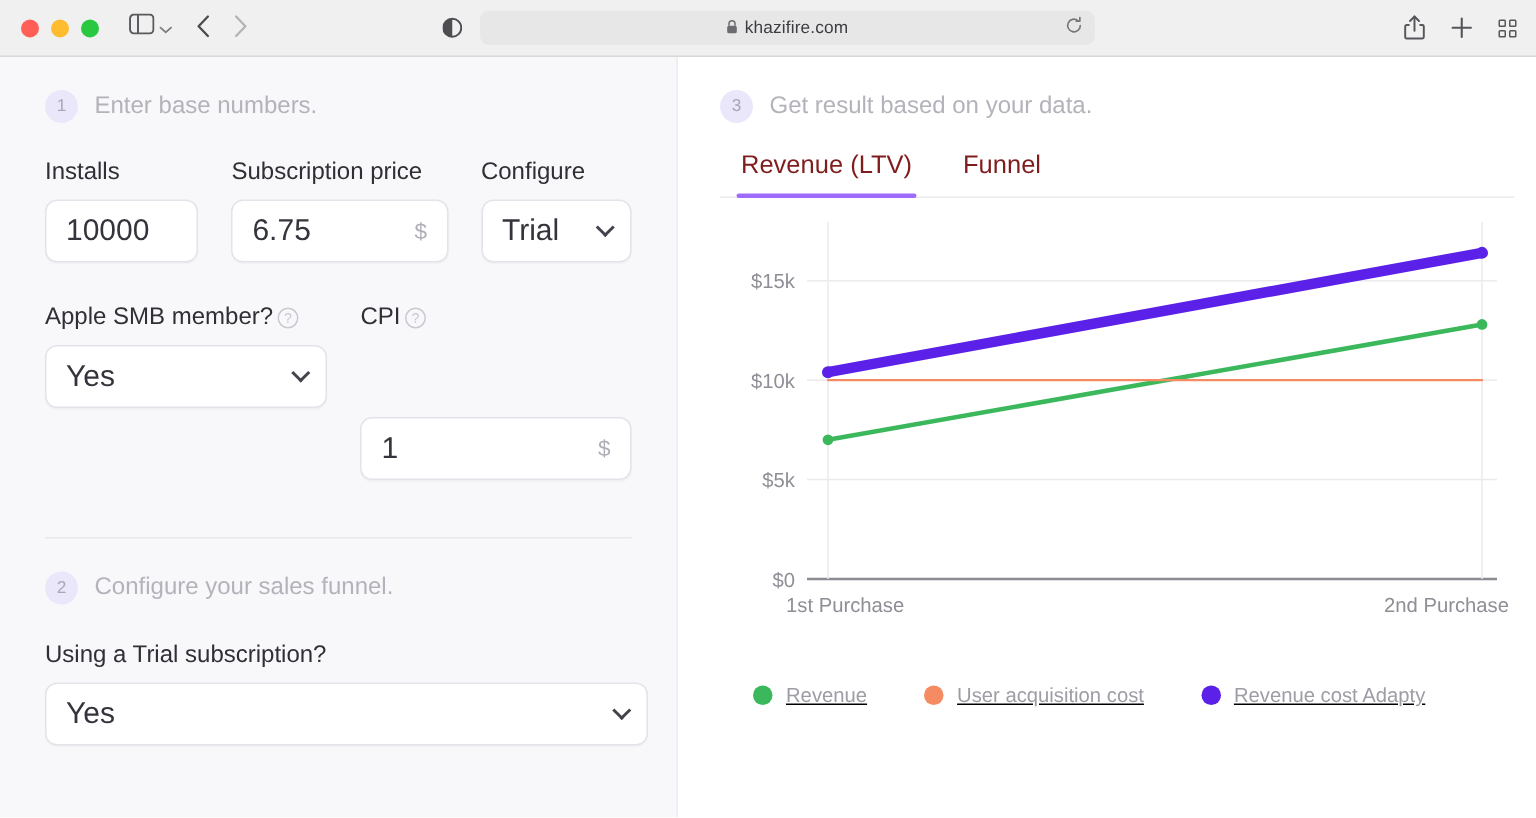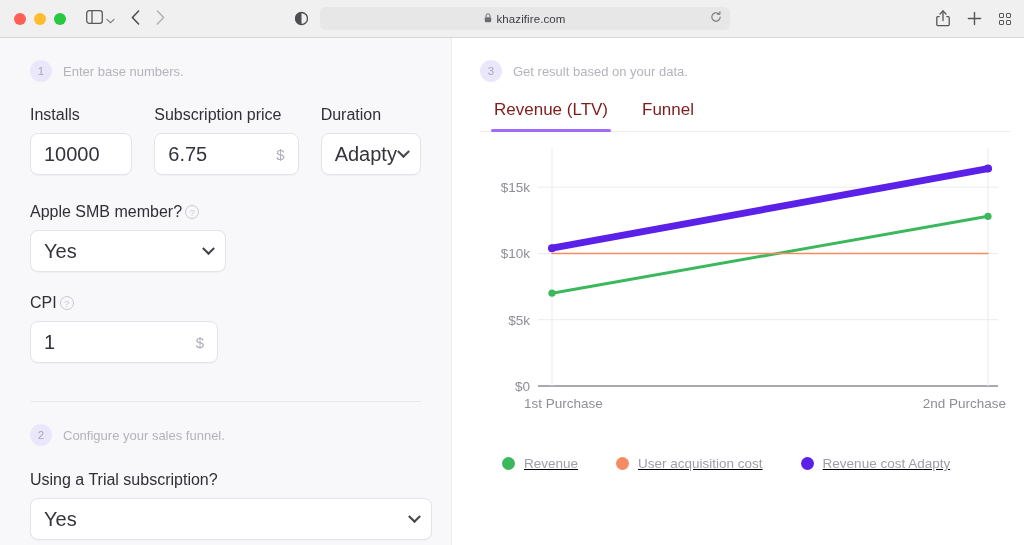--- a/index.html
+++ b/index.html
@@ -67,21 +67,21 @@
     padding: 0 30px;
     position: relative;
   }
   .step-row { display:flex; align-items:center; gap: 11px; }
   .step-badge {
     width: 22px; height:22px; border-radius:50%;
     background:#ebe7fa; color:#a9a6b8;
     font-size: 11.5px; display:flex; align-items:center; justify-content:center;
     flex: none;
   }
-  .step-text { font-size: 13px; color:#b3b3bb; }
+  .step-text { font-size: 16px; color:#b3b3bb; }
 
   .field-row { display:flex; gap: 22px; text-align: center; }
   .field { display:flex; flex-direction:column; }
   .field-label {
     font-size: 16px; color:#2f2f36; margin-bottom: 9px;
     display:flex; align-items:center; gap: 3px; white-space:nowrap;
   }
   .help-icon {
     width: 14px; height:14px; border-radius:50%;
     border:1.1px solid #c9c9d2; color:#c9c9d2;
@@ -227,40 +227,40 @@
           </div>
         </div>
         <div class="field" style="width:151px;">
           <span class="field-label">Subscription price</span>
           <div class="input-box">
             <span class="val">6.75</span>
             <span class="suffix">$</span>
           </div>
         </div>
         <div class="field" style="width:105px;">
-          <span class="field-label">Duration</span>
-          <div class="input-box">
-            <span class="val">Adapty</span>
+          <span class="field-label">Configure</span>
+          <div class="input-box">
+            <span class="val">Trial</span>
             <span class="chev"></span>
           </div>
         </div>
       </div>
 
-      <div class="field-row" style="margin-top:28px;flex-direction:column;">
+      <div class="field-row" style="margin-top:28px;">
         <div class="field" style="width:196px;">
           <span class="field-label">
             <span>Apple SMB member?</span>
             <span class="help-icon">?</span>
           </span>
           <div class="input-box">
             <span class="val">Yes</span>
             <span class="chev"></span>
           </div>
         </div>
-        <div class="field" style="width:188px;">
+        <div class="field" style="width:188px;gap:48px;">
           <span class="field-label">
             <span>CPI</span>
             <span class="help-icon">?</span>
           </span>
           <div class="input-box">
             <span class="val">1</span>
             <span class="suffix">$</span>
           </div>
         </div>
       </div>

